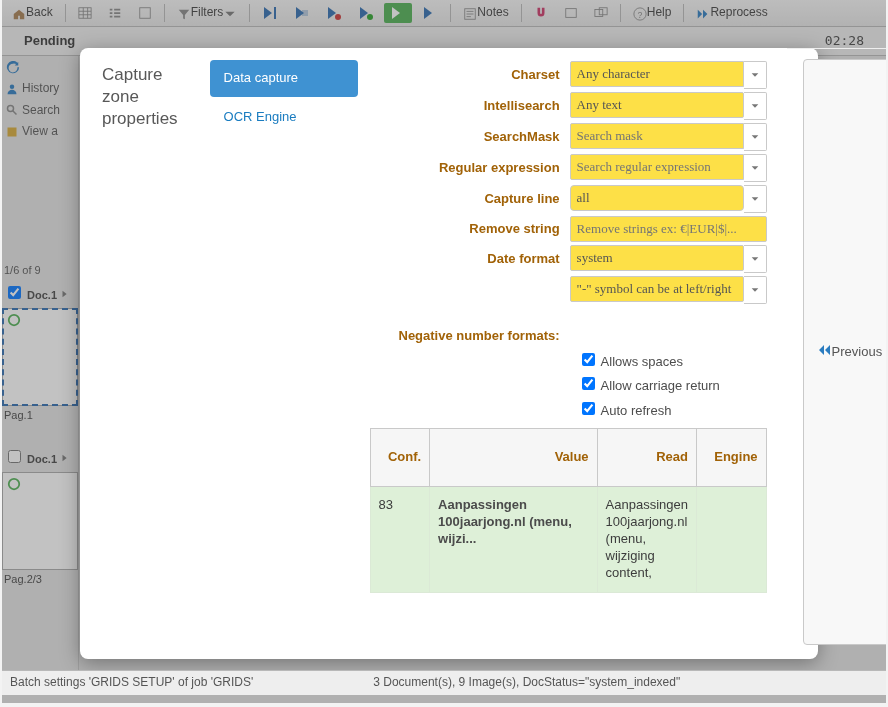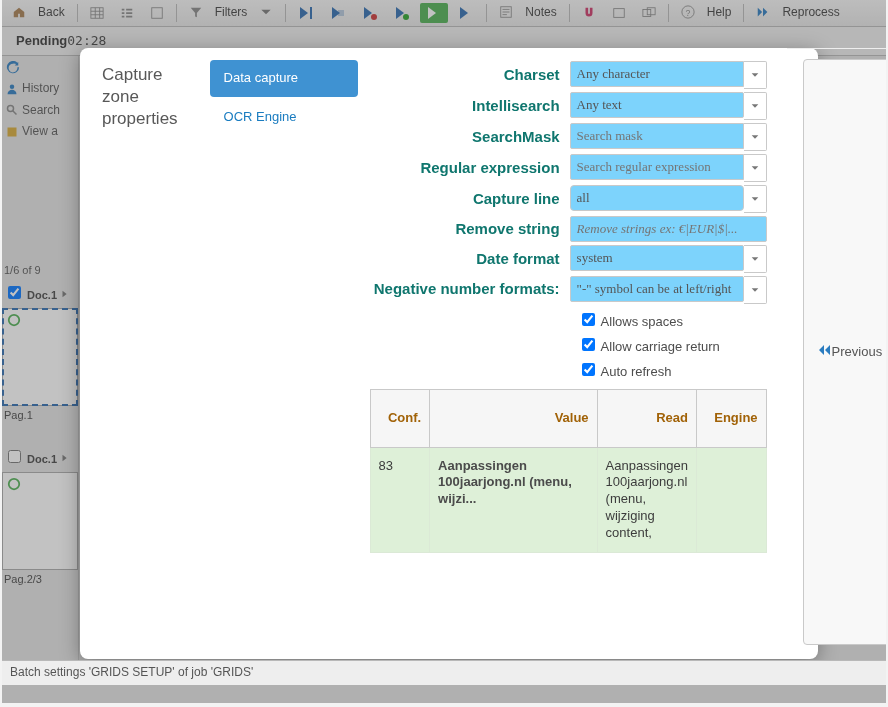--- a/index.html
+++ b/index.html
@@ -12,55 +12,55 @@
   --text:#3c3c3c;
   --muted:#6a6a6a;
   --green-row:#def0d8;
   --accent-green:#5cb85c;
   --toolbar-bg:#eeeeee;
 }
 html,body{margin:0;padding:0;height:100%;font:13px/1.3 Verdana,Arial,sans-serif;color:var(--text);background:#f3f3f3;}
 .screen{position:relative;width:884px;height:703px;margin:0 auto;background:var(--bg);overflow:hidden;}
 
 .toolbar{display:flex;align-items:center;height:26px;background:linear-gradient(#f7f7f7,#e7e7e7);border-bottom:1px solid var(--border2);padding:0 4px;gap:4px;color:var(--text);font-size:12px;}
-.tb-btn{display:flex;align-items:flex-start;gap:12px;padding:2px 6px;border-radius:2px;}
+.tb-btn{display:flex;align-items:flex-end;gap:0;padding:2px 6px;border-radius:2px;}
 .tb-sep{width:1px;height:18px;background:var(--border2);margin:0 2px;}
 .icon{display:inline-block;width:14px;height:14px;}
 
-.row2{display:flex;align-items:center;justify-content:flex-start;height:28px;padding:0 14px;background:var(--toolbar-bg);border-bottom:1px solid var(--border2);}
+.row2{display:flex;align-items:center;justify-content:space-between;height:28px;padding:0 22px;background:var(--toolbar-bg);border-bottom:1px solid var(--border2);}
 .clock{font-family:monospace;color:#444;}
 
 .leftcol{position:absolute;left:0;top:56px;width:76px;bottom:26px;border-right:1px solid var(--border);padding:2px 0;}
 .lc-item{display:flex;align-items:center;gap:4px;padding:3px 4px;font-size:12px;color:#555;}
 
 .rightcol{position:absolute;right:0;top:56px;width:62px;bottom:26px;}
 .field-slot{height:22px;margin:4px 6px;border:1px solid var(--border);border-radius:3px;background:#fff;}
 .field-slot.orange::after{content:"";display:inline-block;width:6px;height:6px;border-radius:3px;background:#e28c2b;float:right;margin:7px -12px 0 0;}
 
-.bottombar{position:absolute;left:0;right:0;bottom:18px;height:24px;display:flex;align-items:center;padding:0 8px;color:#555;font-size:12px;background:#eee;border-top:1px solid var(--border2);}
+.bottombar{position:absolute;left:0;right:0;bottom:8px;height:24px;display:flex;align-items:center;padding:0 8px;color:#555;font-size:12px;background:#eee;border-top:1px solid var(--border2);}
 .bottombar .r{margin-left:auto;}
 .thumb{border:1px solid #aaa;background:#fff;height:88px;margin-bottom:2px;padding:4px;overflow:hidden;}
 .thumb.sel{outline:2px dashed #2b6bb0;outline-offset:-2px;}
 .thumb-label{font-size:11px;color:#444;margin:2px 0 6px 2px;}
 .pager{font-size:11px;color:#555;margin:6px 2px;}
 
 .mask{position:absolute;inset:0;background:rgba(80,80,80,.35);}
 
 .modal{position:absolute;left:78px;right:68px;top:48px;bottom:44px;background:#fff;border-radius:8px;box-shadow:0 4px 20px rgba(0,0,0,.35);display:flex;flex-direction:row;}
 .modal-title{padding:16px 22px 12px;font-size:17px;color:#585858;}
 .modal-hr{height:1px;background:#e6e6e6;margin:0;}
 .modal-body{flex:1;display:flex;min-height:0;}
 .side-tabs{width:160px;padding:10px 0 0 4px;}
 .tab{display:block;padding:10px 14px;margin:2px 6px;border-radius:4px;color:var(--link);cursor:pointer;}
 .tab.active{background:var(--blue);color:#fff;}
 .form-area{flex:1;padding:10px 20px 0 6px;overflow:auto;}
 .frow{display:flex;align-items:center;gap:10px;margin:3px 0;}
-.frow label{width:190px;text-align:right;font-weight:bold;color:#0f766e;font-size:15px;}
+.frow label{width:190px;text-align:right;font-weight:bold;color:#a16207;font-size:13px;}
 .combo{flex:1;display:flex;}
-.combo input, .combo .sel{flex:1;height:24px;border:1px solid var(--border);padding:0 6px;font:13px Verdana;border-radius:2px 0 0 2px;background:#7dd3fc;color:#555;}
+.combo input, .combo .sel{flex:1;height:24px;border:1px solid var(--border);padding:0 6px;font:13px Verdana;border-radius:2px 0 0 2px;background:#fde047;color:#555;}
 .combo .caret{width:22px;height:26px;border:1px solid var(--border);border-left:none;border-radius:0 2px 2px 0;display:flex;align-items:center;justify-content:center;background:#fff;}
 .checks{margin:6px 0 8px 208px;}
 .checks label{display:block;margin:4px 0;color:#4d4d4d;font-size:13px;}
 .checks input{margin-right:6px;}
 
 .rtable{width:100%;border-collapse:collapse;margin-top:2px;}
 .rtable th{background:#f6f6f6;border:1px solid var(--border);padding:20px 8px;text-align:right;font-size:13px;color:#a16207;}
 .rtable td{border:1px solid #dbe9d6;padding:10px 8px;font-size:13px;color:#3c3c3c;vertical-align:top;}
 .rtable tbody tr{background:var(--green-row);}
 .rtable td.val{font-weight:bold;color:#4b4b4b;}
@@ -312,36 +312,36 @@
               <div class="caret">
                 <svg viewBox="0 0 12 12">
                   <path fill="#777" d="M2 4l4 4 4-4z"></path>
                 </svg>
               </div>
             </div>
         </div>
         <div class="frow">
           <label>Remove string</label>
           <div class="combo">
-              <input style="border-radius: 2px; font-style: italic;" placeholder="Remove strings ex: €|EUR|$|...">
+              <input style="border-radius: 2px;" placeholder="Remove strings ex: €|EUR|$|...">
             </div>
         </div>
         <div class="frow">
           <label>Date format</label>
           <div class="combo">
               <div class="sel" style="border-radius:2px;line-height:24px;">system</div>
               <div class="caret">
                 <svg viewBox="0 0 12 12">
                   <path fill="#777" d="M2 4l4 4 4-4z"></path>
                 </svg>
               </div>
             </div>
         </div>
         <div class="frow" style="align-items:flex-start;">
-          <label style="line-height:1.2;padding-top:4px;">Negative number formats:</label>
+          <label style="line-height:1.2;padding-top:4px;margin-top:48px;">Negative number formats:</label>
           <div class="combo">
               <div class="sel" style="border-radius:2px;line-height:24px;">"-" symbol can be at left/right</div>
               <div class="caret">
                 <svg viewBox="0 0 12 12">
                   <path fill="#777" d="M2 4l4 4 4-4z"></path>
                 </svg>
               </div>
             </div>
         </div>
 
@@ -402,15 +402,16 @@
         <span class="chk"><svg viewBox="0 0 16 16">
               <path fill="none" stroke="#3c9a3c" stroke-width="2.5" d="M2 9l4 4 8-9"></path>
             </svg></span>
         <span>Close</span>
       </div>
     </div>
   </div>
 
   <div class="bottombar">
     <span>Batch settings 'GRIDS SETUP' of job 'GRIDS'</span>
+    <span class="r" style="margin-left:120px;">3 Document(s), 9 Image(s), DocStatus="system_indexed"</span>
   </div>
 
 </div>
 
 </body></html>

